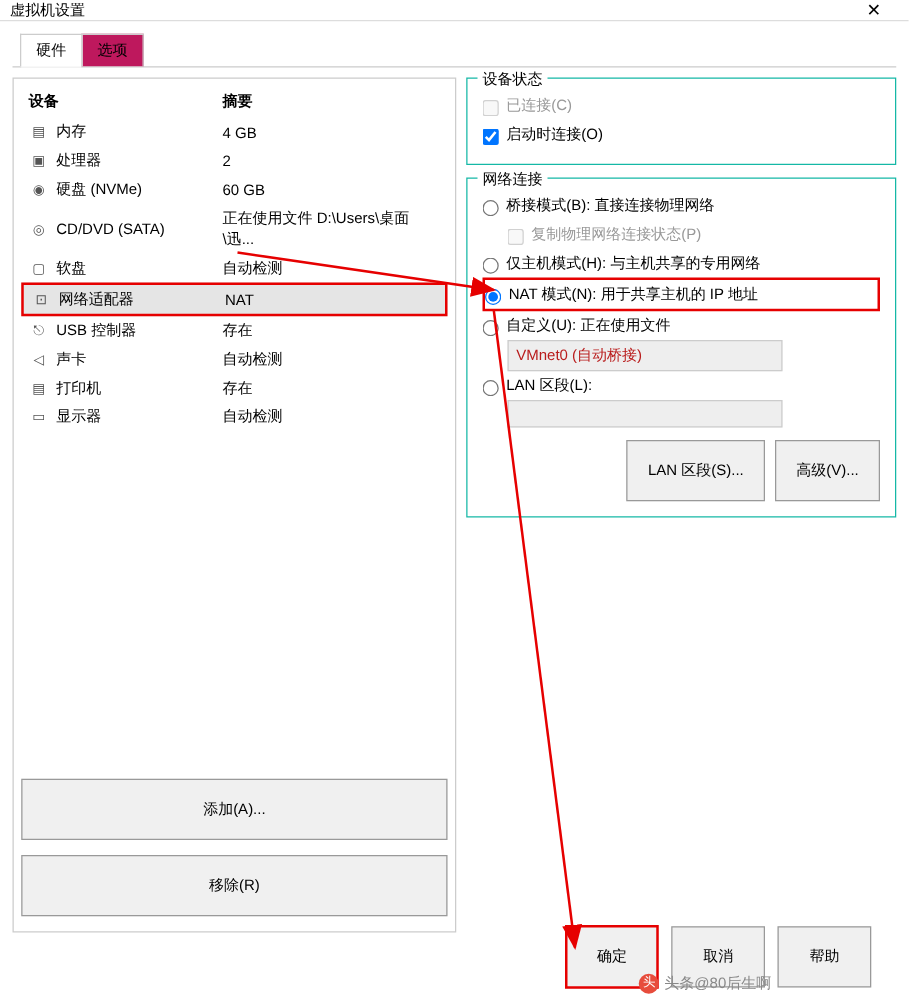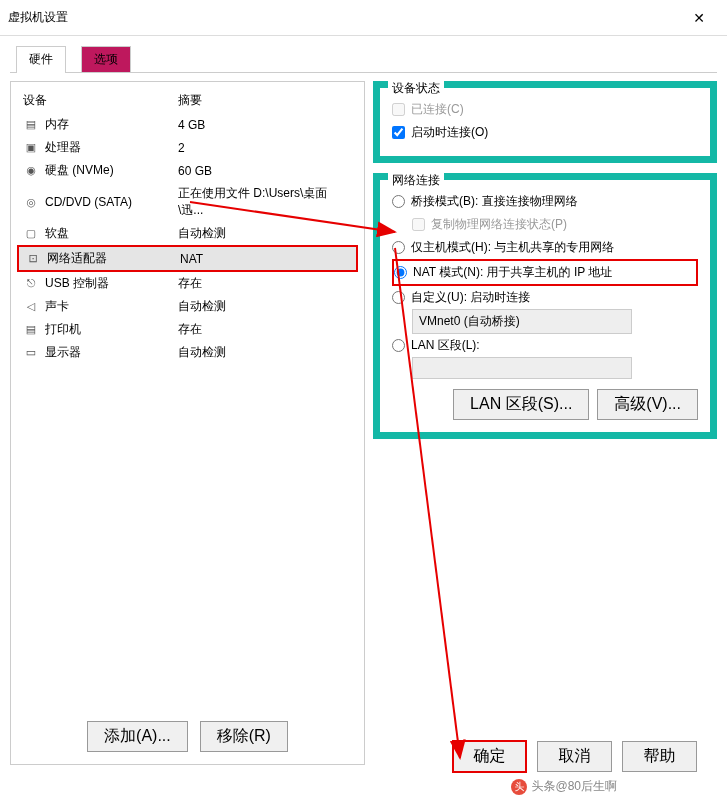--- a/index.html
+++ b/index.html
@@ -1,46 +1,46 @@
 <!DOCTYPE html>
 <html><head>
   <meta charset="utf-8">
   <style>
     * { box-sizing: border-box; margin: 0; padding: 0; font-family: "Microsoft YaHei", "Segoe UI", sans-serif; font-size: 12px; }
     body { background: #fff; width: 727px; height: 799px; position: relative; overflow: hidden; }
-    .titlebar { height: 36px; display: flex; align-items: center; padding: 0 8px; border-bottom: 1px solid #ddd; }
+    .titlebar { height: 17px; display: flex; align-items: center; padding: 0 8px; border-bottom: 1px solid #ddd; }
     .titlebar-title { flex: 1; }
     .close-btn { width: 40px; height: 30px; display: flex; align-items: center; justify-content: center; font-size: 14px; cursor: pointer; }
-    .tabs { display: flex; padding: 4px 6px 0 6px; border-bottom: 1px solid #ccc; margin: 6px 10px 0 10px; gap: 16px; }
+    .tabs { display: flex; padding: 4px 6px 0 6px; border-bottom: 1px solid #ccc; margin: 6px 10px 0 10px; }
     .tab { padding: 4px 12px; border: 1px solid #ccc; border-bottom: none; background: #be185d; margin-right: -1px; position: relative; cursor: pointer; }
     .tab.active { background: #fff; z-index: 2; }
     .tab.active::after { content: ''; position: absolute; left: 0; right: 0; bottom: -1px; height: 1px; background: #fff; }
     .content { display: flex; padding: 8px 10px; gap: 8px; height: 700px; }
     .left-panel { width: 355px; border: 1px solid #ccc; padding: 6px; display: flex; flex-direction: column; }
     .dev-table { flex: 1; }
-    .dev-header { display: flex; font-size: 12px; padding: 4px 6px; }
+    .dev-header { display: flex; font-size: 12px; padding: 4px 6px; font-weight: bold; }
     .dev-header .col1 { width: 155px; }
     .dev-row { display: flex; padding: 3px 6px; align-items: center; cursor: pointer; }
     .dev-row.selected { background: #e5e5e5; }
     .dev-row.highlighted { border: 2px solid #e60000; }
     .dev-icon { width: 16px; height: 14px; margin-right: 6px; display: inline-flex; align-items: center; justify-content: center; color: #555; font-size: 11px; }
     .dev-name { width: 133px; }
     .dev-summary { flex: 1; }
-    .left-buttons { display: flex; justify-content: center; gap: 12px; padding: 6px 0; }
-    .btn { padding: 4px 16px; border: 1px solid #999; background: #f0f0f0; cursor: pointer; font-size: 16px; }
+    .left-buttons { display: flex; justify-content: flex-start; gap: 12px; padding: 6px 0; flex-direction: column; }
+    .btn { padding: 15px 16px; border: 1px solid #999; background: #f0f0f0; cursor: pointer; font-size: 12px; }
     .right-panel { flex: 1; display: flex; flex-direction: column; gap: 10px; }
-    .fieldset { border: 7px solid #14b8a6; padding: 10px 12px 12px 12px; position: relative; }
+    .fieldset { border: 1px solid #14b8a6; padding: 10px 12px 12px 12px; position: relative; }
     .fieldset-title { position: absolute; top: -8px; left: 8px; background: #fff; padding: 0 4px; }
-    .checkbox-row, .radio-row { display: flex; align-items: center; padding: 3px 0; cursor: pointer; }
+    .checkbox-row, .radio-row { display: flex; align-items: flex-end; padding: 3px 0; cursor: pointer; }
     .checkbox-row input, .radio-row input { margin-right: 6px; }
     .radio-row.highlighted { border: 2px solid #e60000; }
     .disabled-text { color: #999; }
-    .select-box { width: 220px; margin-left: 20px; padding: 3px 6px; border: 1px solid #ccc; background: #eee; color: #000000; }
+    .select-box { width: 220px; margin-left: 20px; padding: 3px 6px; border: 1px solid #ccc; background: #eee; color: #b91c1c; }
     .net-buttons { display: flex; justify-content: flex-end; gap: 8px; margin-top: 10px; }
-    .bottom-buttons { position: absolute; bottom: 26px; right: 30px; display: flex; gap: 10px; align-items: center; margin-top: 16px; }
+    .bottom-buttons { position: absolute; bottom: 8px; right: 30px; display: flex; gap: 10px; align-items: center; margin-top: 16px; }
     .bottom-buttons .btn { width: 75px; text-align: center; }
     .btn.highlighted { border: 2px solid #e60000; }
     .watermark { position: absolute; bottom: 4px; right: 110px; color: #888; font-size: 13px; }
     .watermark-icon { display: inline-block; width: 16px; height: 16px; border-radius: 50%; background: #e74c3c; color: #fff; text-align: center; line-height: 16px; font-size: 10px; vertical-align: middle; margin-right: 4px; }
     svg.arrow-svg { position: absolute; top: 0; left: 0; pointer-events: none; }
   </style>
 </head>
 <body>
 
 <div class="titlebar">
@@ -143,21 +143,21 @@
       <label class="radio-row">
         <input type="radio" name="net" style="">
         <span>仅主机模式(H): 与主机共享的专用网络</span>
       </label>
       <label class="radio-row highlighted">
         <input type="radio" name="net" checked="" style="">
         <span>NAT 模式(N): 用于共享主机的 IP 地址</span>
       </label>
       <label class="radio-row">
         <input type="radio" name="net" style="">
-        <span>自定义(U): 启动时连接</span>
+        <span>自定义(U): 正在使用文件</span>
       </label>
       <div class="select-box">VMnet0 (自动桥接)</div>
       <label class="radio-row">
         <input type="radio" name="net" style="">
         <span>LAN 区段(L):</span>
       </label>
       <div class="select-box">&nbsp;</div>
       <div class="net-buttons">
         <button class="btn">LAN 区段(S)...</button>
         <button class="btn">高级(V)...</button>

